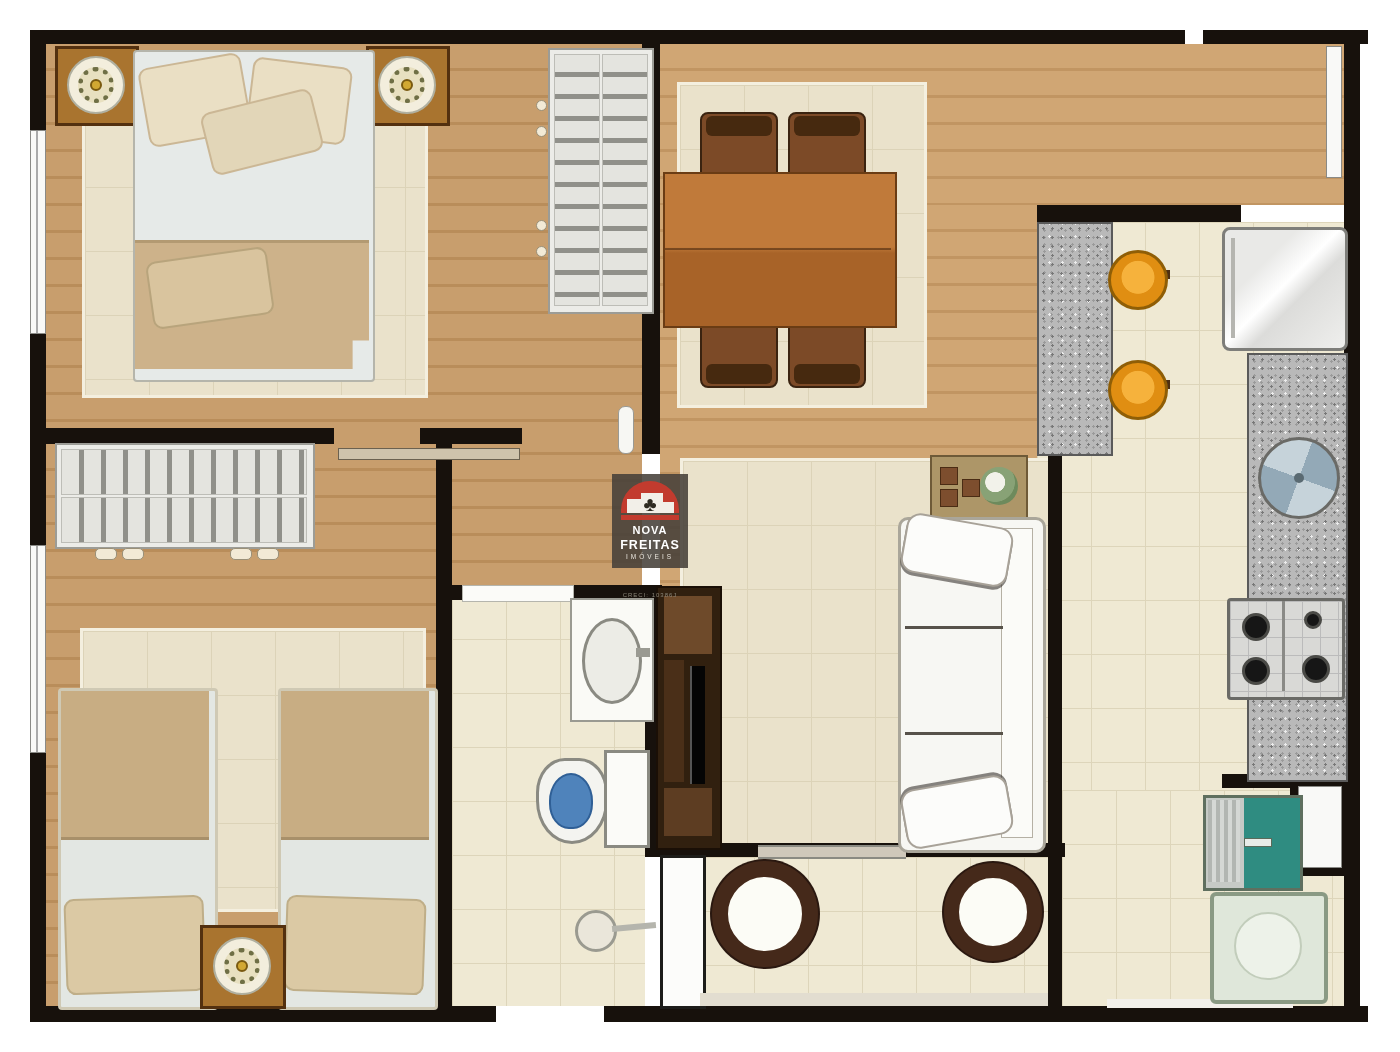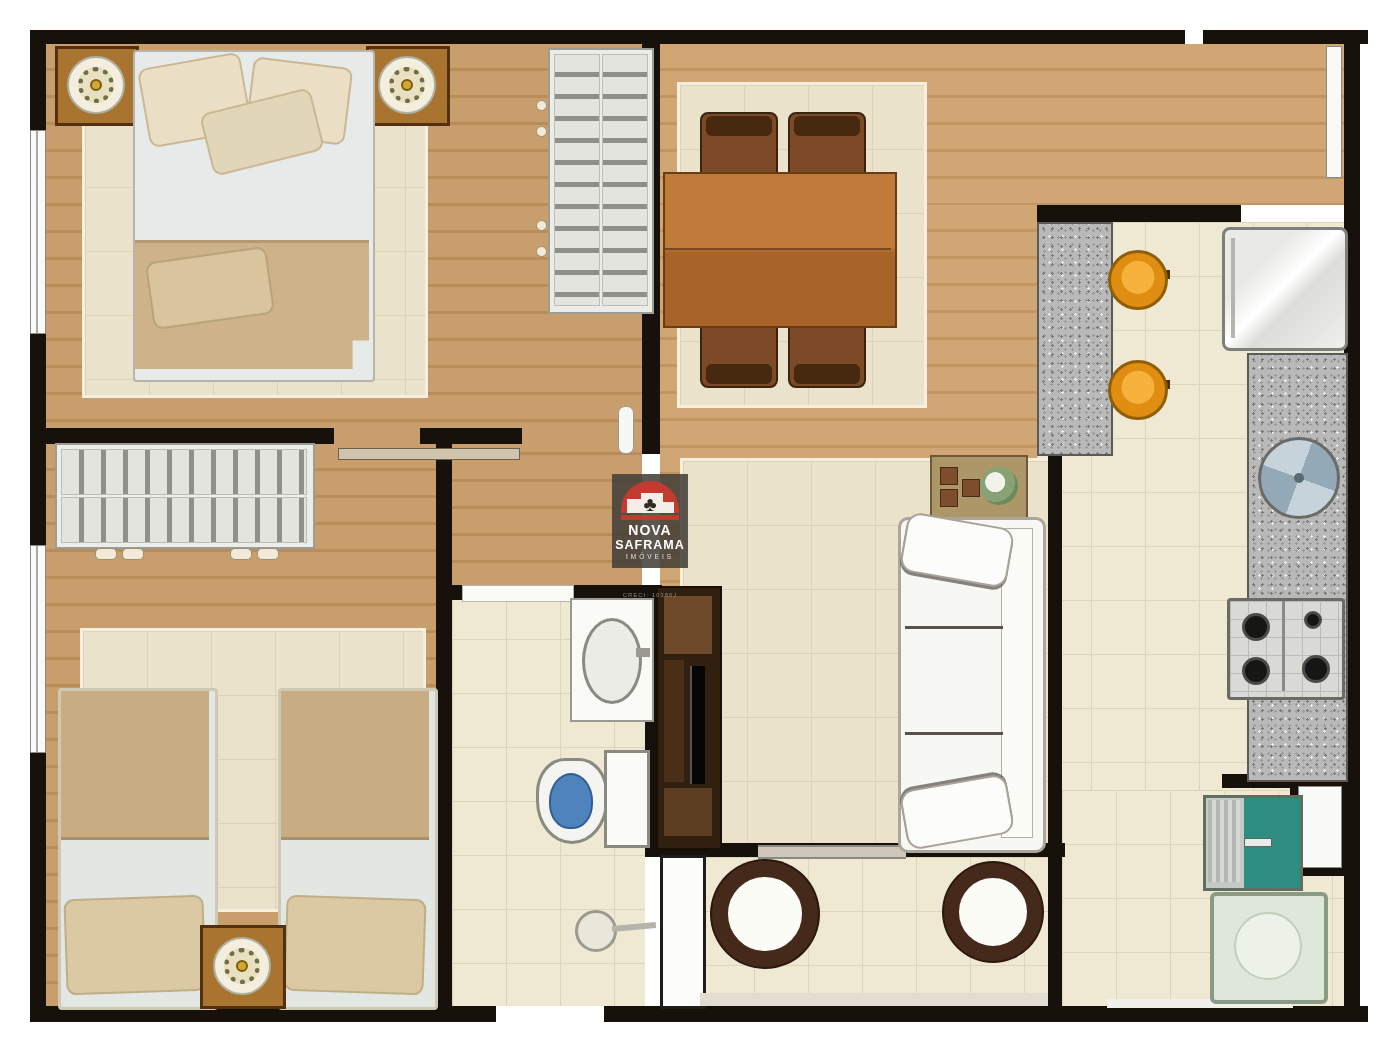--- a/index.html
+++ b/index.html
@@ -27,21 +27,21 @@
   .handle{width:20px;height:10px;border-radius:5px;background:#f2ead6;border:1px solid #9a9078;}
   .burner{border-radius:50%;background:#161616;border:3px solid #4a4a46;}
   .ring-table{border-radius:50%;background:#fcfcf6;border:16px solid #45291a;box-shadow:0 0 0 2px #2a1810;}
   .wm-nf{width:76px;background:rgba(70,64,57,.88);text-align:center;color:#fff;padding:5px 0 6px;}
   .wm-nf .arch{position:relative;width:58px;height:32px;margin:2px auto 0;background:#c23b2e;border-radius:29px 29px 0 0;overflow:hidden;}
   .wm-nf .bld1{position:absolute;left:6px;bottom:0;width:18px;height:14px;background:#f2efe8;}
   .wm-nf .bld2{position:absolute;left:20px;bottom:0;width:22px;height:20px;background:#f2efe8;}
   .wm-nf .bld3{position:absolute;right:5px;bottom:0;width:14px;height:11px;background:#f2efe8;}
   .wm-nf .tree{position:absolute;left:50%;bottom:-3px;transform:translateX(-50%);font-size:20px;color:#2f2b22;}
   .wm-nf .bar{width:58px;height:5px;background:#c23b2e;margin:2px auto 3px;}
-  .nf-t1{font-size:14px;font-weight:800;letter-spacing:1px;line-height:15px;}
+  .nf-t1{font-size:11px;font-weight:800;letter-spacing:1px;line-height:15px;}
   .nf-t2{font-size:12.5px;font-weight:800;letter-spacing:1px;line-height:14px;}
   .nf-t3{font-size:6.5px;letter-spacing:3px;color:#e8e4dc;line-height:10px;}
   .nf-creci{font-size:6px;color:#8a8578;letter-spacing:1px;}
   .wm-sf{width:130px;text-align:center;}
   .wm-sf .dome{position:relative;width:66px;height:33px;margin:0 auto;background:#c23b2e;border-radius:33px 33px 0 0;overflow:hidden;}
   .wm-sf .h1{position:absolute;left:5px;bottom:0;width:16px;height:12px;background:#f2efe8;}
   .wm-sf .h1::before{content:'';position:absolute;top:-7px;left:-2px;border-left:10px solid transparent;border-right:10px solid transparent;border-bottom:8px solid #f2efe8;}
   .wm-sf .h2{position:absolute;right:5px;bottom:0;width:16px;height:12px;background:#f2efe8;}
   .wm-sf .h2::before{content:'';position:absolute;top:-7px;left:-2px;border-left:10px solid transparent;border-right:10px solid transparent;border-bottom:8px solid #f2efe8;}
   .wm-sf .tri-o{position:absolute;left:50%;bottom:0;transform:translateX(-50%);width:0;height:0;border-left:15px solid transparent;border-right:15px solid transparent;border-bottom:24px solid #f2efe8;}
@@ -224,19 +224,19 @@
 
   <div class="a wm-nf" style="left:612px;top:474px;">
     <div class="arch">
       <div class="bld1"></div>
       <div class="bld2"></div>
       <div class="bld3"></div>
       <div class="tree">♣</div>
     </div>
     <div class="bar"></div>
     <div class="nf-t1">NOVA</div>
-    <div class="nf-t2">SAFRAMA</div>
+    <div class="nf-t2">FREITAS</div>
     <div class="nf-t3">IMÓVEIS</div>
   </div>
   <div class="a nf-creci" style="left:608px;top:592px;width:84px;text-align:center;">CRECI: 10386J</div>
 
 
 </div>
 
 </body></html>

